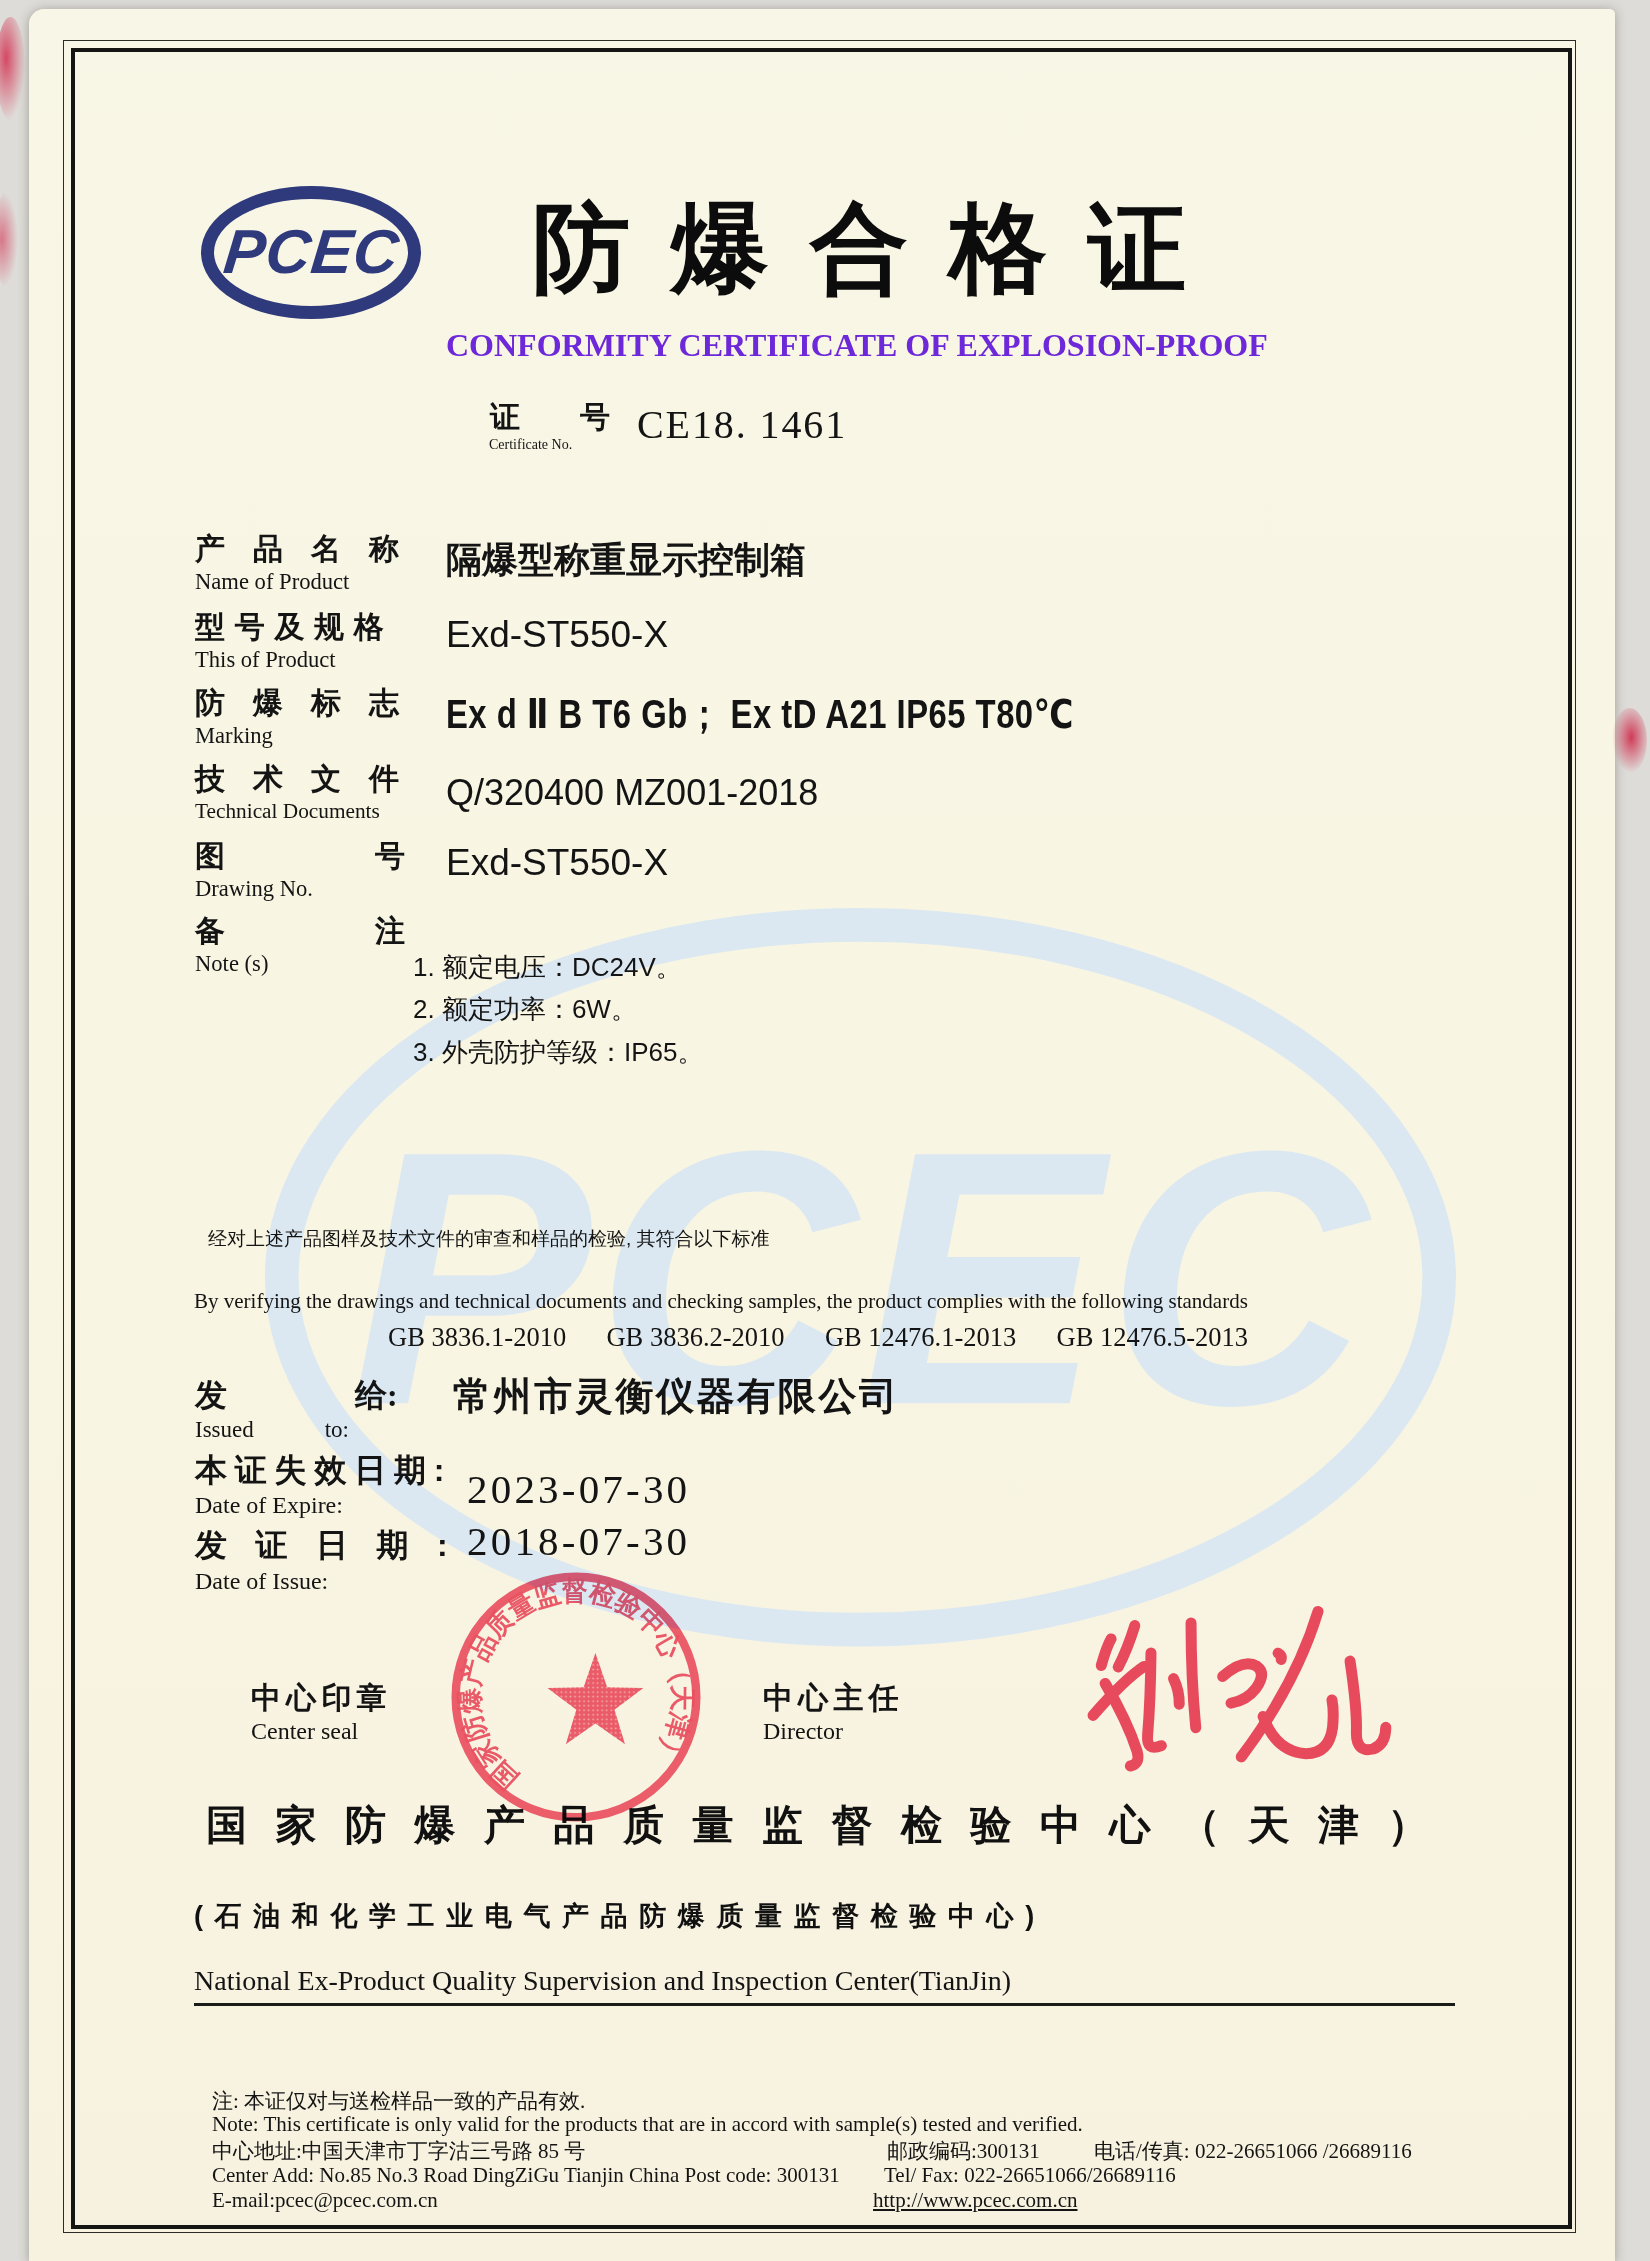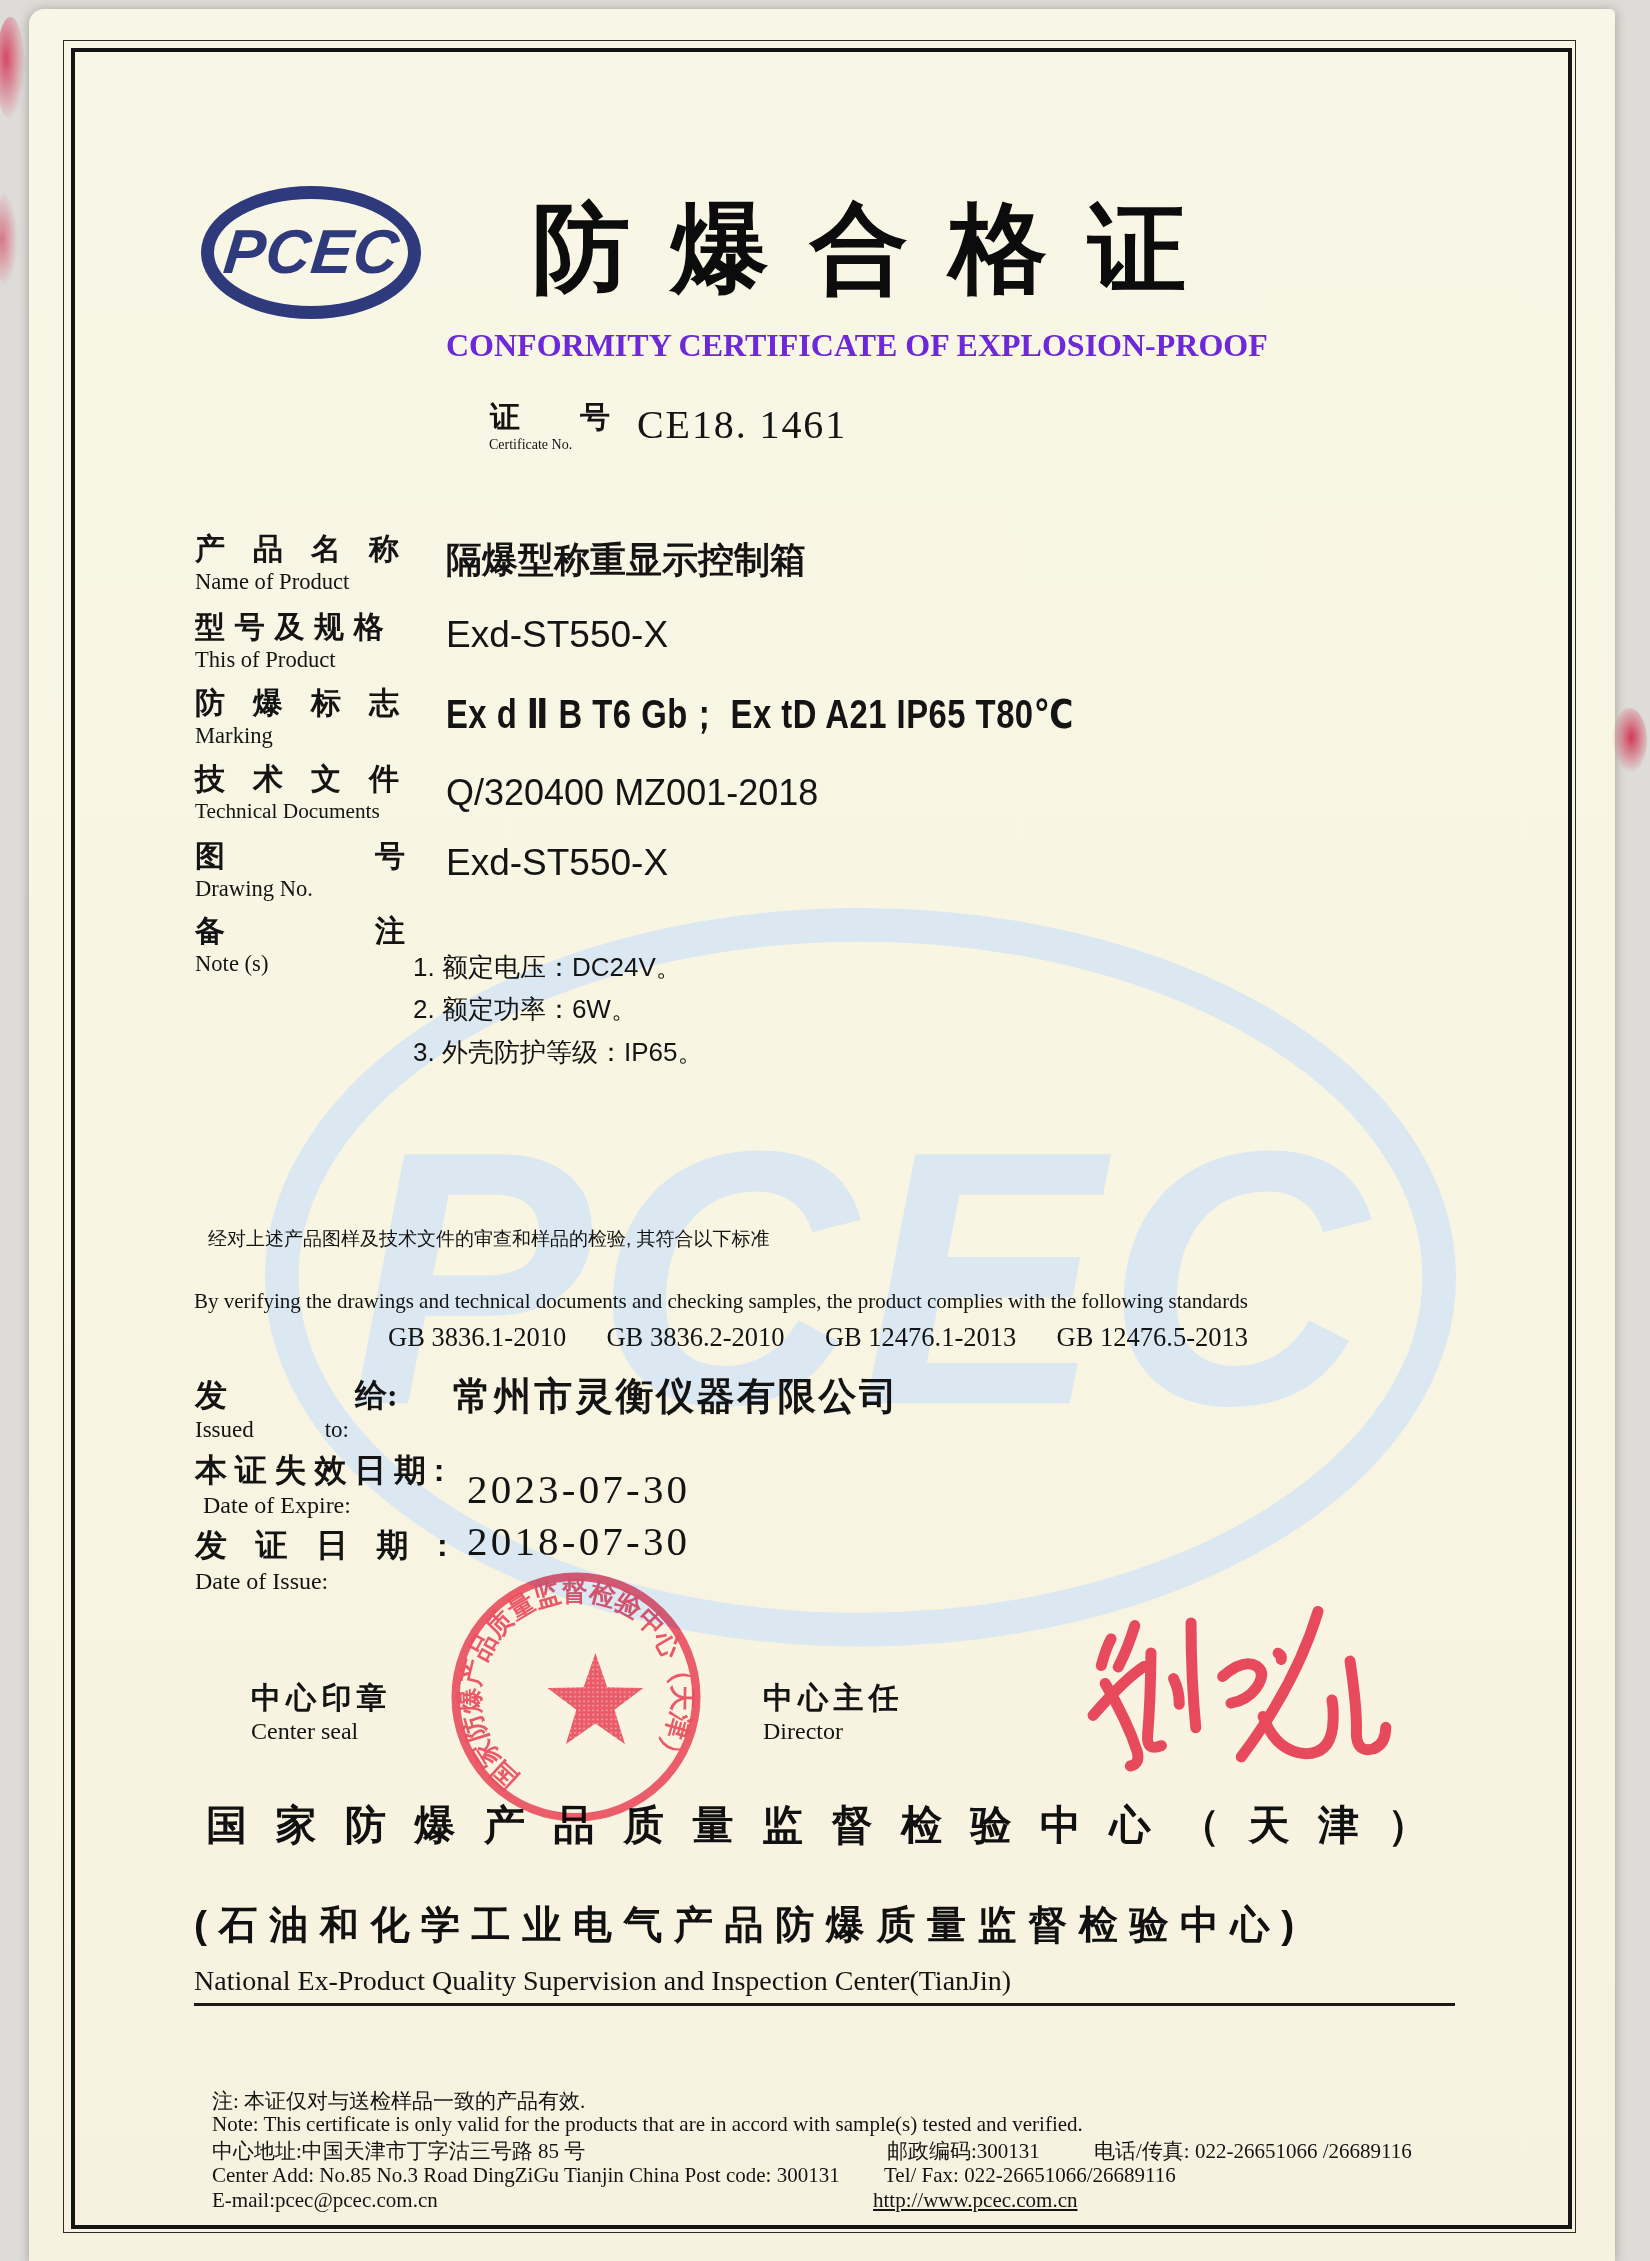--- a/index.html
+++ b/index.html
@@ -47,35 +47,35 @@
   #stmt-zh{left:208px;top:1226px;font-size:19px;font-weight:400;white-space:nowrap;}
   #stmt-en{left:194px;top:1281px;font-size:21px;white-space:nowrap;margin-top:8px;}
   #standards{left:388px;top:1322px;width:860px;display:flex;justify-content:space-between;font-size:26.5px;font-weight:500;}
 
   #issued-zh{left:195px;top:1374px;font-size:32px;font-weight:600;white-space:nowrap;}
   #issued-en{left:195px;top:1417px;width:154px;display:flex;justify-content:space-between;font-size:23px;}
   #issued-v{left:453px;top:1371px;font-size:38px;font-weight:600;letter-spacing:2.6px;white-space:nowrap;}
 
   #expire-zh{left:195px;top:1449px;font-size:32px;font-weight:600;letter-spacing:7.8px;}
   #expire-v{left:467px;top:1441px;font-size:41px;letter-spacing:3.2px;margin-top:24px;}
-  #expire-en{left:195px;top:1492px;font-size:24px;margin-left:8px;}
+  #expire-en{left:195px;top:1492px;font-size:24px;}
   #issue-zh{left:195px;top:1524px;font-size:32px;font-weight:600;letter-spacing:28.5px;}
   #issue-v{left:467px;top:1517px;font-size:41px;letter-spacing:3.2px;}
   #issue-en{left:195px;top:1568px;font-size:24px;}
 
   #seal-zh{left:251px;top:1678px;font-size:30px;font-weight:600;letter-spacing:5.2px;}
   #seal-en{left:251px;top:1718px;font-size:24px;}
   #dir-zh{left:763px;top:1678px;font-size:30px;font-weight:600;letter-spacing:5.2px;}
   #dir-en{left:763px;top:1718px;font-size:24px;}
 
   #stamp{left:424px;top:1545px;width:304px;height:304px;z-index:3;mix-blend-mode:multiply;}
   #signature{left:1064px;top:1592px;width:330px;height:220px;z-index:3;mix-blend-mode:multiply;transform:rotate(-4deg);}
 
   #org1{left:206px;top:1798px;font-size:41px;font-weight:800;letter-spacing:28.5px;white-space:nowrap;color:#111;}
-  #org2{left:194px;top:1898px;font-size:39px;font-weight:800;letter-spacing:11.6px;white-space:nowrap;color:#111;}
+  #org2{left:194px;top:1898px;font-size:27px;font-weight:800;letter-spacing:11.6px;white-space:nowrap;color:#111;}
   #org-en{left:194px;top:1965px;width:1261px;font-size:28px;font-weight:400;white-space:nowrap;}
   #org-underline{left:194px;top:2003px;width:1261px;height:3.2px;background:#1a1a19;}
 
   .foot{font-size:21px;white-space:nowrap;}
   #f-note-zh{left:212px;top:2087px;}
   #f-note-en{left:212px;top:2112px;}
   #f-addr-zh{left:212px;top:2137px;}
   #f-addr-en{left:212px;top:2163px;}
   #f-email{left:212px;top:2188px;}
   #f-post{left:887px;top:2137px;}

